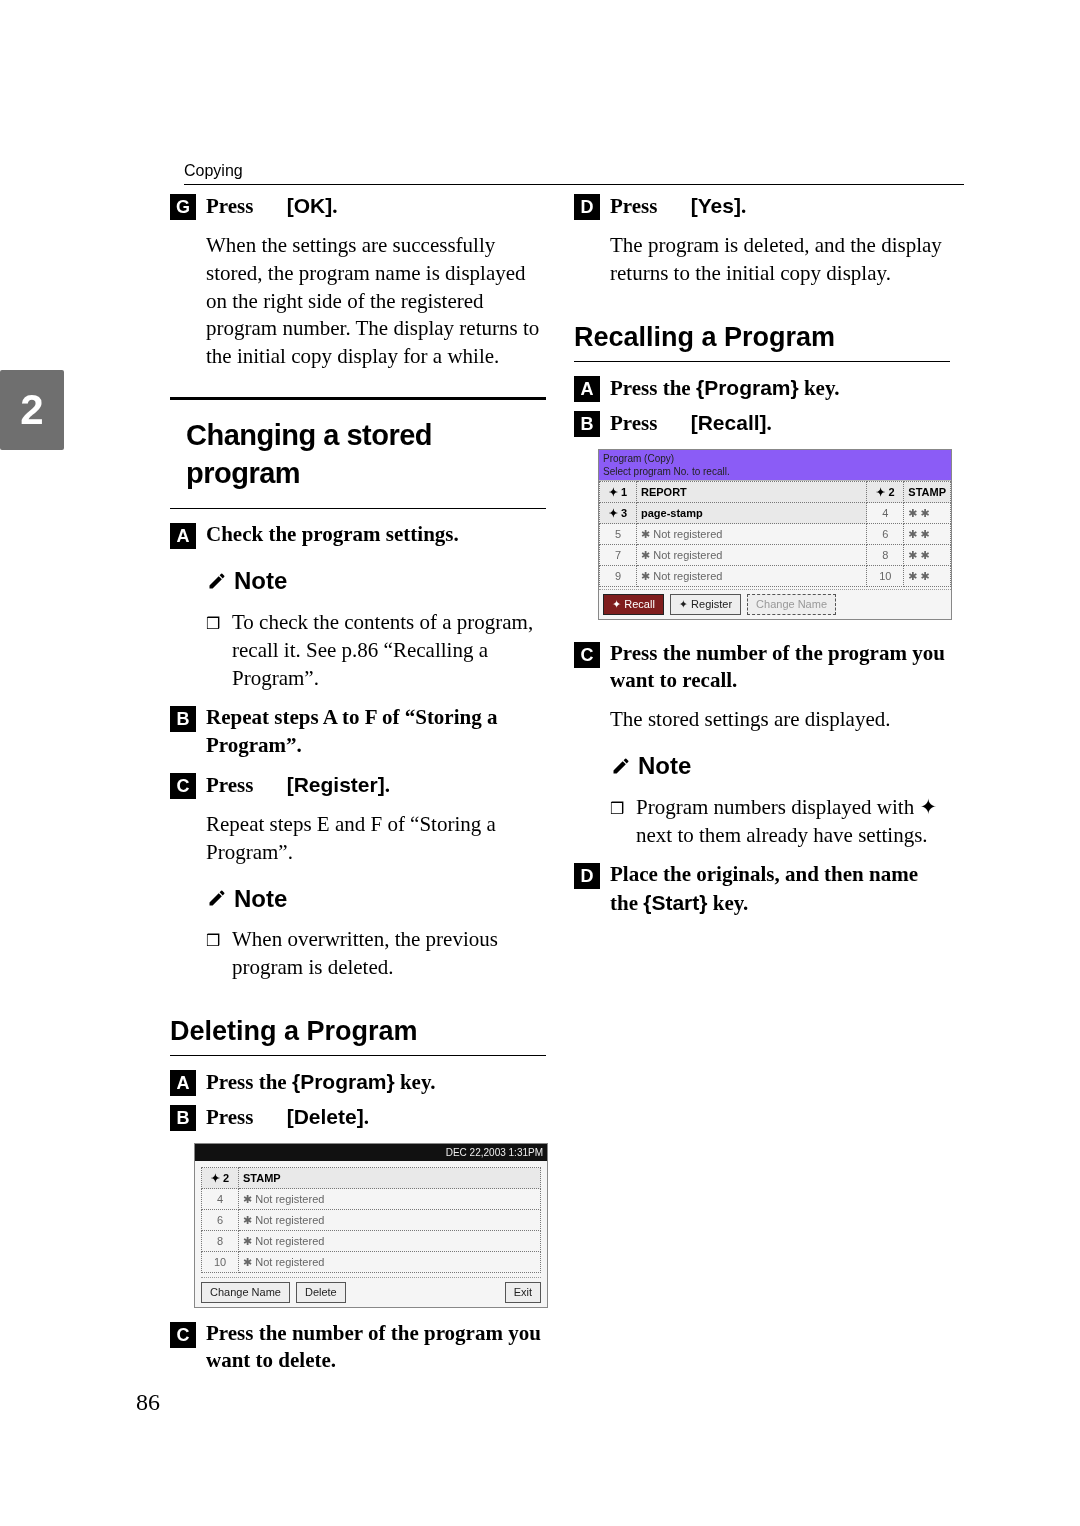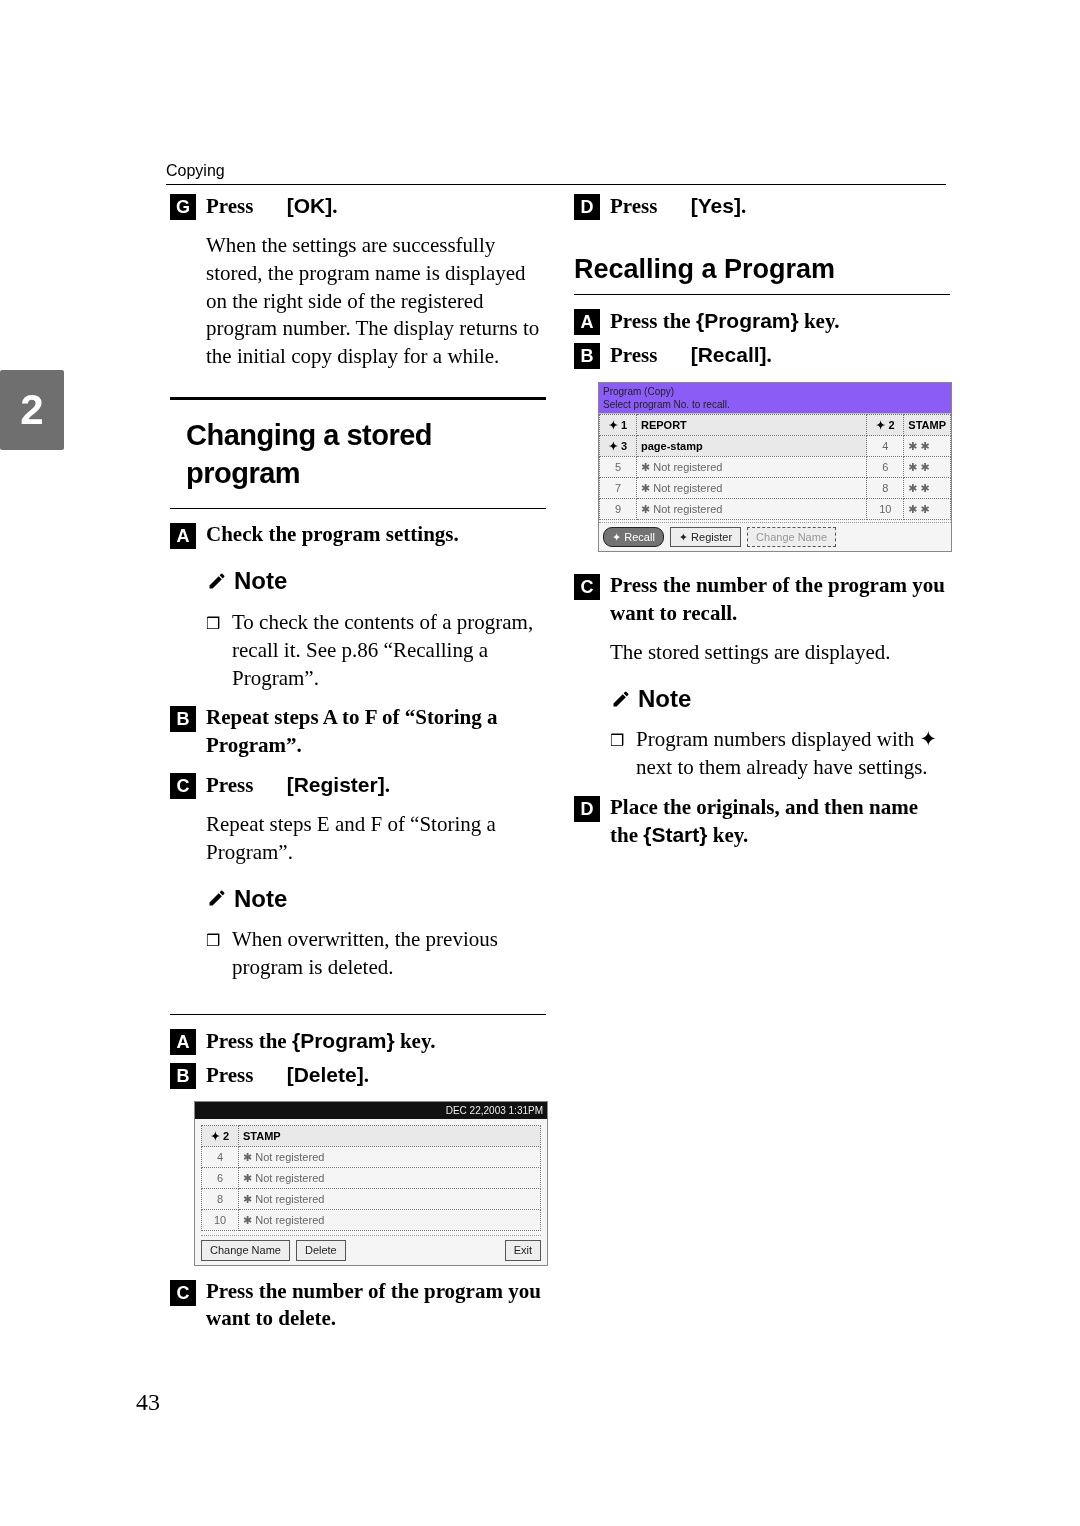--- a/index.html
+++ b/index.html
@@ -27,21 +27,21 @@
     font-family: Arial, Helvetica, sans-serif;
     font-size:42px;
     font-weight:bold;
     display:flex; align-items:center; justify-content:center;
     border-radius:2px;
   }
 
   
   .run-head{
     position:absolute;
-    left:166px; top:162px;
+    left:184px; top:162px;
     width:780px;
     font-family: Arial, Helvetica, sans-serif;
     font-size:16px;
   }
   .run-head .txt{
     display:inline-block;
     padding-bottom:2px;
   }
   .run-head hr{border:none;border-top:1px solid #000;margin:2px 0 0 0;}
   .run-head hr.thin{border-top:1px solid #000;}
@@ -220,21 +220,21 @@
   .figure2 td{border:1px dotted #777;padding:2px 4px;font-size:11px;color:#666;height:16px;}
   .figure2 td.num{width:28px;text-align:center;}
   .figure2 td.num2{width:28px;text-align:center;}
   .figure2 td.named{color:#000;font-weight:bold;background:#e9e9e9;}
   .figure2 td.numnamed{background:#e9e9e9;color:#000;font-weight:bold;}
   .figure2 td.sm{width:36px;}
   .figure2 .toolbar{
     display:flex;gap:6px;padding:4px;border-top:1px dotted #999;margin-top:2px;align-items:center;
   }
   .figure2 .tb-btn{border:1px solid #555;padding:2px 8px;font-size:11px;background:#eee;}
-  .figure2 .tb-btn.dark{background:#737373;color:#fff;border-color:#222;border-radius:9px;}
+  .figure2 .tb-btn.dark{background:#7f1d1d;color:#fff;border-color:#222;}
   .figure2 .tb-btn.dashed{border-style:dashed;color:#999;}
 
   .pagenum{
     position:absolute;
     left:136px; bottom:110px;
     font-family: Georgia, serif;
     font-size:24px;
   }
   .tight{margin-top:-6px;}
   .mt8{margin-top:8px;}
@@ -305,20 +305,21 @@
           </svg>
       </span>
       <span>Note</span>
     </div>
     <div class="bullet">
       <span class="mark">❒</span>
       <span class="btxt">When overwritten, the previous program is deleted.</span>
     </div>
 
     <div class="subsection">
+      <h3>Deleting a Program</h3>
       <div class="rule"></div>
     </div>
 
     <div class="step">
       <div class="stepnum">A</div>
       <div class="step-text">
         <span>Press the </span><span class="keycap">{<span>Program</span>}</span><span> key.</span>
       </div>
     </div>
 
@@ -374,20 +375,21 @@
   </div>
 
   <div class="col">
 
     <div class="step">
       <div class="stepnum">D</div>
       <div class="step-text">
         <span>Press </span><span class="uikey">[Yes]</span><span>.</span>
       </div>
     </div>
+    <div class="para">The program is deleted, and the display returns to the initial copy display.</div>
 
     <div class="subsection">
       <h3>Recalling a Program</h3>
       <div class="rule"></div>
     </div>
 
     <div class="step">
       <div class="stepnum">A</div>
       <div class="step-text">
         <span>Press the </span><span class="keycap">{<span>Program</span>}</span><span> key.</span>
@@ -469,13 +471,13 @@
     <div class="step">
       <div class="stepnum">D</div>
       <div class="step-text">
         <span>Place the originals, and then name the </span><span class="keycap">{<span>Start</span>}</span><span> key.</span>
       </div>
     </div>
 
   </div>
 </div>
 
-<div class="pagenum">43</div>
+<div class="pagenum">86</div>
 
 </body></html>

